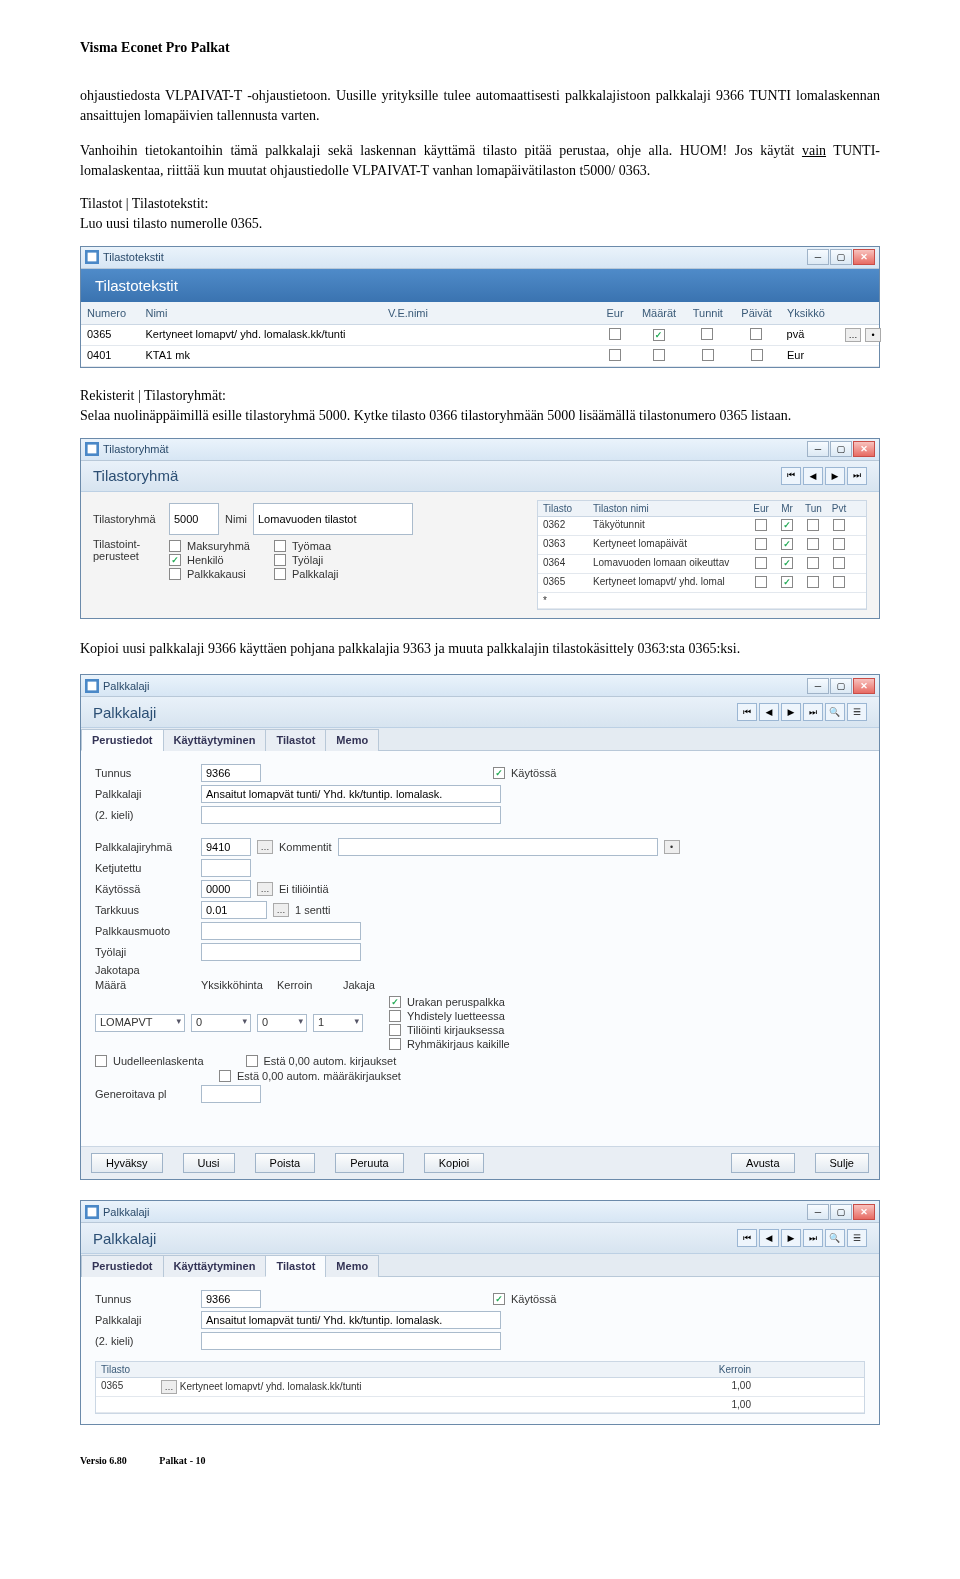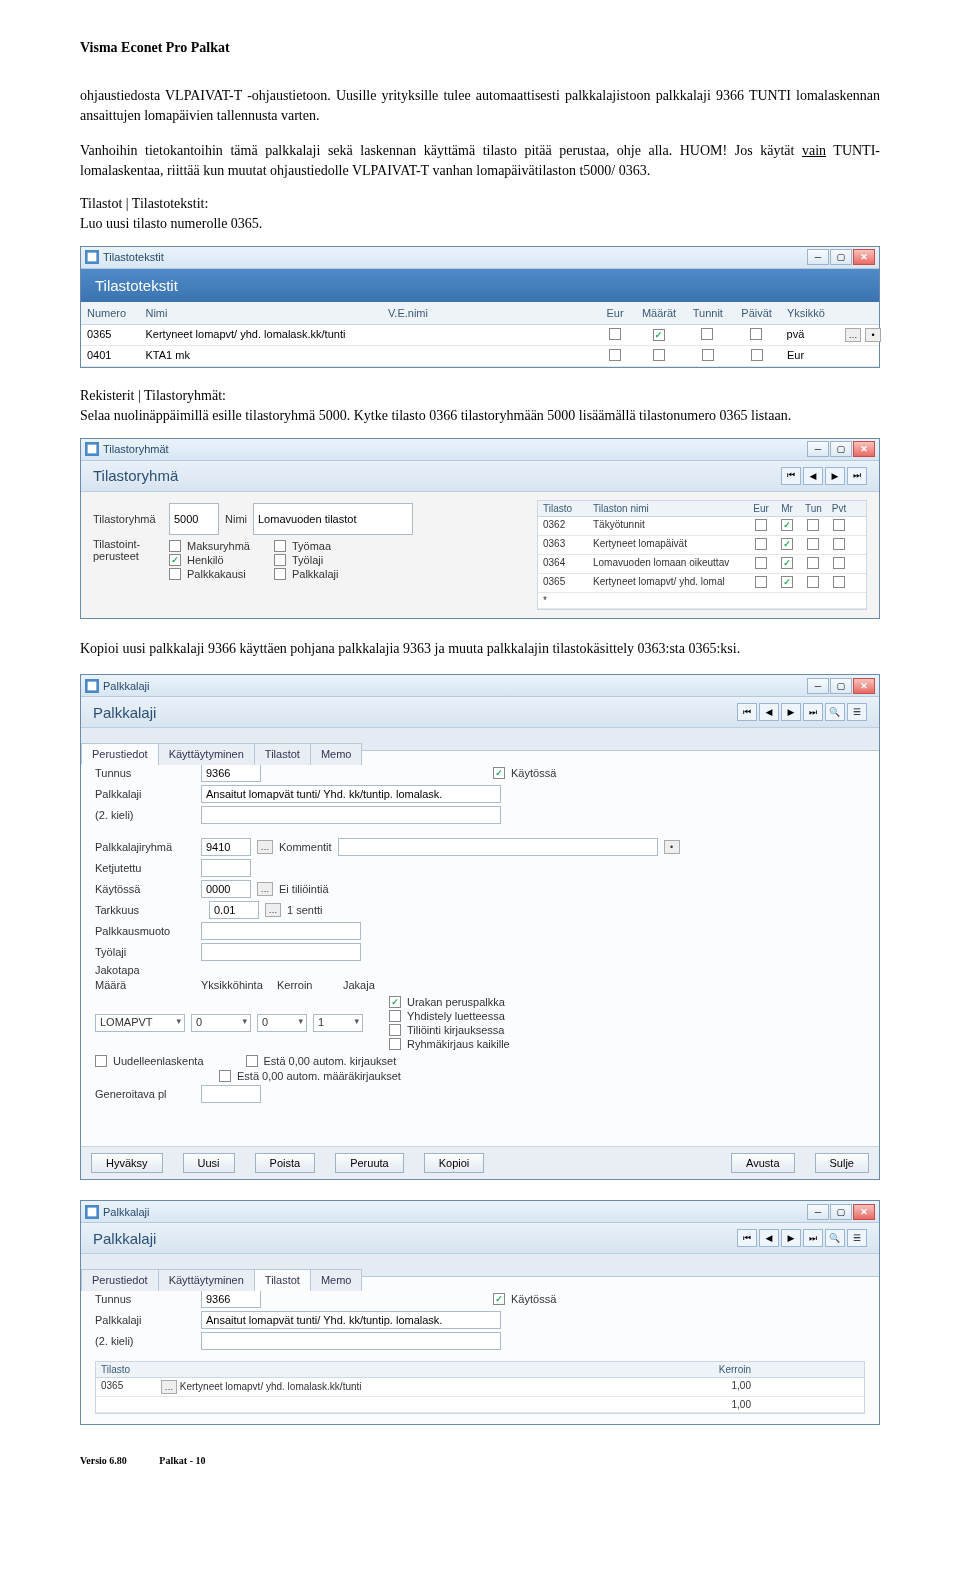--- a/index.html
+++ b/index.html
@@ -46,21 +46,21 @@
   .lbl { width:70px; color:#333; }
   .txtin { border:1px solid #abc; background:#fff; height:18px; padding:15px 4px; font-size:11px; }
   .flex-between { display:flex; gap:14px; }
   .chkrow { display:flex; align-items:center; gap:6px; font-size:11px; margin:2px 0; }
   .subtable { border:1px solid #cbd7e4; font-size:11px; }
   .subtable .tablehdr div, .subtable .tablerow div { padding:2px 5px; font-size:10px; }
   .st-til{width:50px;} .st-tn{width:160px;} .st-e{width:26px;text-align:center;} .st-m{width:26px;text-align:center;} .st-tu{width:26px;text-align:center;} .st-pv{width:26px;text-align:center;}
 
   
   .tabs { display:flex; background:#e4ebf2; border-bottom:1px solid #b8c8d8; font-size:11px; }
-  .tabs .tab { padding:4px 10px; border:1px solid #b8c8d8; border-bottom:none; background:#e9eef4; margin-right:-1px; cursor:pointer; position:relative; top:15px; color:#335; }
+  .tabs .tab { padding:4px 10px; border:1px solid #b8c8d8; border-bottom:none; background:#e9eef4; margin-right:-1px; cursor:pointer; position:relative; top:1px; color:#335;font-weight:bold; }
   .tabs .tab.active { background:#fafcfe; border-bottom:1px solid #fafcfe; }
   .formbody { padding:10px 14px; background:#fafcfe; font-size:11px; color:#333; }
   .f-row { display:flex; align-items:center; margin:3px 0; gap:6px; }
   .f-lbl { width:100px; }
   .f-in { border:1px solid #abc; background:#fff; height:18px; padding:1px 4px; font-size:11px; }
   .btnbar { background:#e9eef4; border-top:1px solid #cbd7e4; padding:6px 10px; display:flex; gap:20px; }
   .btn { border:1px solid #9fb3c8; background:linear-gradient(#fdfdfd,#e3eaf1); padding:3px 14px; font-size:11px; cursor:pointer; }
   .btn.spacer { margin-left:auto; }
   .dd { border:1px solid #abc; background:#fff; height:18px; padding:1px 18px 1px 4px; font-size:11px; position:relative; }
   .dd::after { content:"▾"; position:absolute; right:3px; top:1px; font-size:9px; color:#556; }
@@ -318,21 +318,21 @@
           <input class="f-in" style="width: 50px;">
         </div>
       <div class="f-row">
           <span class="f-lbl">Käytössä</span>
           <input class="f-in" style="width: 50px;" value="0000">
           <span class="dots">…</span>
           <span>Ei tiliöintiä</span>
         </div>
       <div class="f-row">
           <span class="f-lbl">Tarkkuus</span>
-          <input class="f-in" style="width: 50px; margin-left: 8px;" value="0.01">
+          <input class="f-in" style="width: 66px;" value="0.01">
           <span class="dots">…</span>
           <span>1 sentti</span>
         </div>
       <div class="f-row">
           <span class="f-lbl">Palkkausmuoto</span>
           <input class="f-in" style="width: 160px;">
         </div>
       <div class="f-row">
           <span class="f-lbl">Työlaji</span>
           <input class="f-in" style="width: 160px;">

